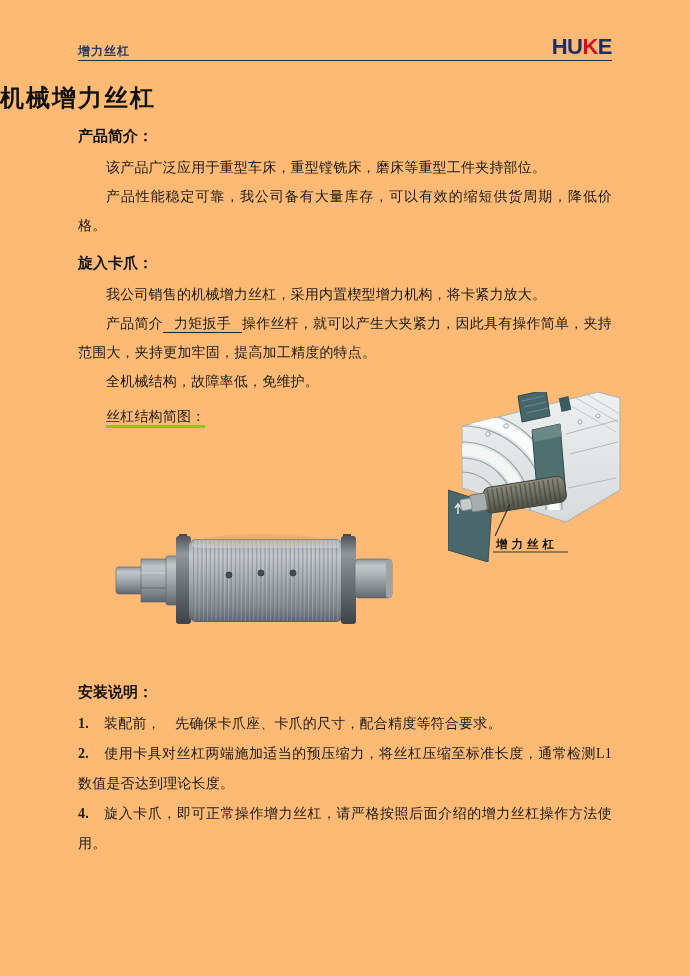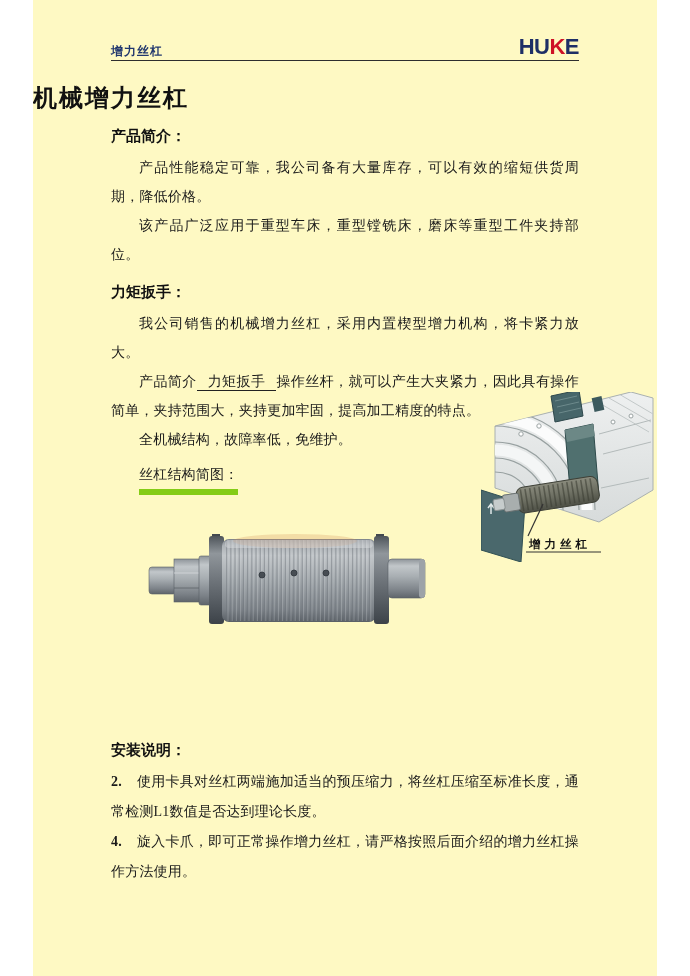--- a/index.html
+++ b/index.html
@@ -1,17 +1,17 @@
 <!DOCTYPE html>
 <html><head>
 <meta charset="utf-8">
 <style>
   html,body{margin:0;padding:0;background:#fff;}
   .page{
-    position:relative;width:624px;height:976px;background:#fef9c3;overflow:hidden;
+    position:relative;width:690px;height:976px;background:#fdba74;overflow:hidden;
     font-family:"Liberation Serif","DejaVu Serif",serif;color:#1a1a1a;margin:0 auto;
   }
   
   .header{
     display:flex;justify-content:space-between;align-items:flex-end;
     margin:0 78px;padding-top:36px;padding-bottom:2px;border-bottom:1.5px solid #2e2e2e;
   }
   .doc-type{
     font-family:"Liberation Sans","DejaVu Sans",sans-serif;font-weight:bold;
     font-size:12px;color:#21376e;letter-spacing:1px;line-height:1.2;
@@ -30,21 +30,21 @@
   .sec-h{
     margin:12px 0 6px;font-family:Liberation Serif, serif;
     font-weight:bold;font-size:15px;line-height:22px;color:#111;
   }
   .para{
     margin:0;font-size:14px;line-height:29px;text-align:justify;
     text-indent:2em;letter-spacing:0.2px;
   }
   .u-blank{border-bottom:1px solid #222;padding:0 11px 1px;}
   .caption{margin-top:6px;}
-  .caption .u2{border-bottom:6px solid #84cc16;padding-bottom:7px;}
+  .caption .u2{border-bottom:3px solid #84cc16;padding-bottom:1px;}
   .fig-gap{height:238px;}
   .items .item{margin:0;font-size:14px;line-height:30px;text-align:justify;letter-spacing:0.2px;}
   .item .num{display:inline-block;width:26px;font-weight:bold;}
   
   .fig-diagram{position:absolute;left:448px;top:392px;width:174px;height:170px;}
   .fig-diagram text{font-family:"Liberation Serif","DejaVu Serif",serif;}
   .fig-photo{position:absolute;left:112px;top:534px;width:284px;height:92px;}
 </style>
 </head>
 <body>
@@ -54,33 +54,34 @@
   <div class="header">
     <span class="doc-type">增力丝杠</span>
     <span class="logo"><span>HU</span><span class="k">K</span><span>E</span></span>
   </div>
 
   <h1 class="title">机械增力丝杠</h1>
 
   <div class="inner">
 
     <h2 class="sec-h">产品简介：</h2>
+    <p class="para">该产品广泛应用于重型车床，重型镗铣床，磨床等重型工件夹持部位。</p>
     <p class="para">产品性能稳定可靠，我公司备有大量库存，可以有效的缩短供货周期，降低价格。</p>
-    <p class="para">该产品广泛应用于重型车床，重型镗铣床，磨床等重型工件夹持部位。</p>
 
-    <h2 class="sec-h">力矩扳手：</h2>
+    <h2 class="sec-h">旋入卡爪：</h2>
     <p class="para">我公司销售的机械增力丝杠，采用内置楔型增力机构，将卡紧力放大。</p>
     <p class="para"><span>产品简介</span><span class="u-blank">力矩扳手</span><span>操作丝杆，就可以产生大夹紧力，因此具有操作简单，夹持范围大，夹持更加牢固，提高加工精度的特点。</span></p>
     <p class="para">全机械结构，故障率低，免维护。</p>
     <p class="para caption"><span class="u2">丝杠结构简图：</span></p>
 
     <div class="fig-gap"></div>
 
     <h2 class="sec-h">安装说明：</h2>
     <div class="items">
+      <p class="item"><span class="num">1.</span><span>装配前，　先确保卡爪座、卡爪的尺寸，配合精度等符合要求。</span></p>
       <p class="item"><span class="num">2.</span><span>使用卡具对丝杠两端施加适当的预压缩力，将丝杠压缩至标准长度，通常检测L1数值是否达到理论长度。</span></p>
       <p class="item"><span class="num">4.</span><span>旋入卡爪，即可正常操作增力丝杠，请严格按照后面介绍的增力丝杠操作方法使用。</span></p>
     </div>
 
   </div>
 
   <svg class="fig-diagram" viewBox="0 0 174 170" xmlns="http://www.w3.org/2000/svg">
     <defs>
       <linearGradient id="mg" x1="0" y1="0" x2="0" y2="1">
         <stop offset="0" stop-color="#eef0f0"></stop>

